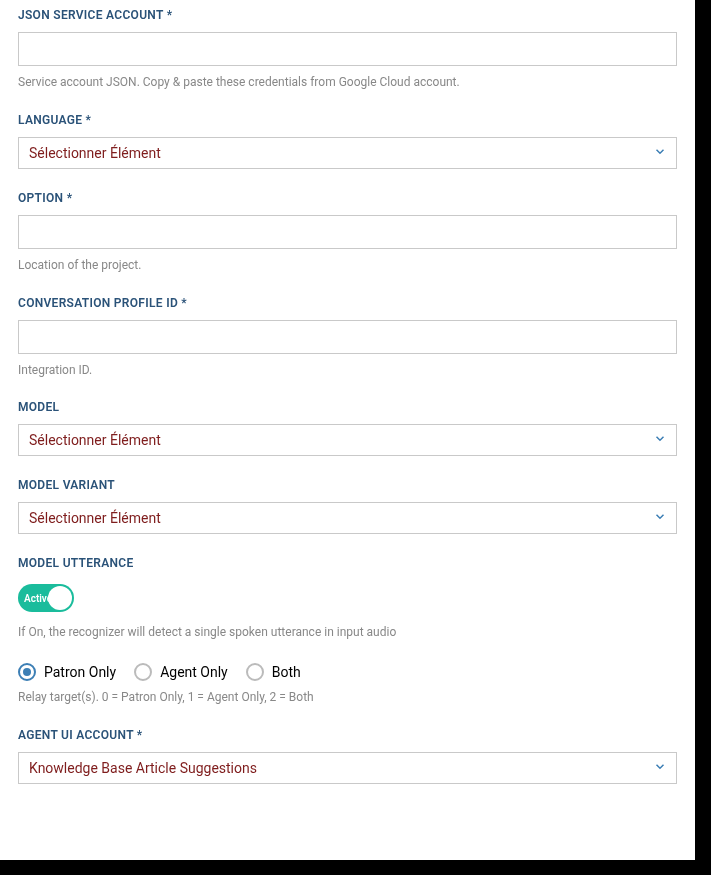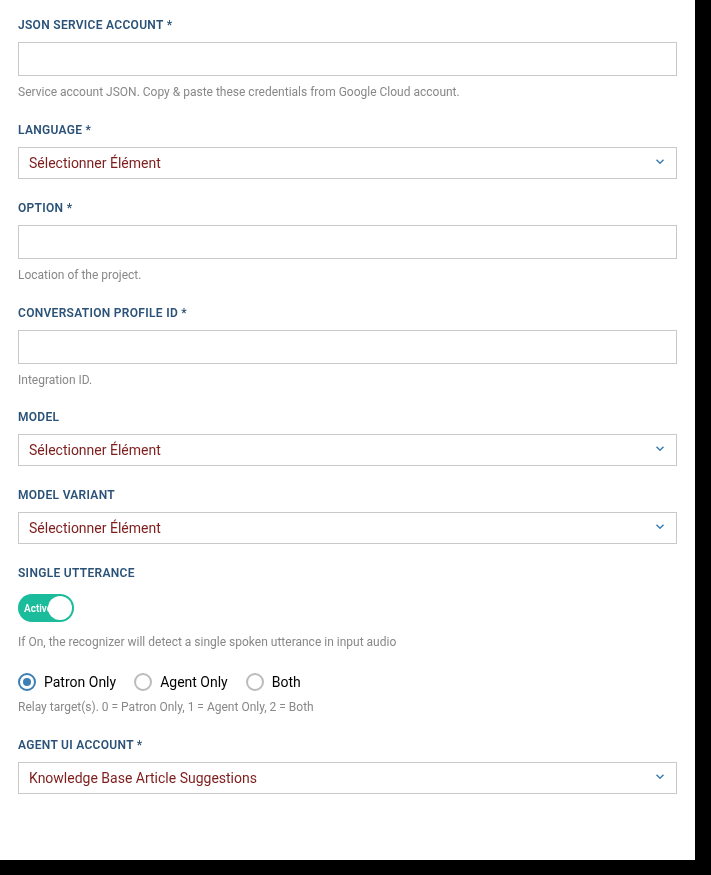--- a/index.html
+++ b/index.html
@@ -7,21 +7,21 @@
     font-family: -apple-system, BlinkMacSystemFont, "Segoe UI", Roboto, Arial, sans-serif;
     background: #000;
     width: 711px;
     height: 875px;
     overflow: hidden;
   }
   .form-container {
     background: #fff;
     width: 695px;
     height: 860px;
-    padding: 18px 18px 0 18px;
+    padding: 8px 18px 0 18px;
   }
   .field-group { margin-bottom: 22px; }
   .field-label {
     font-size: 12px;
     font-weight: 600;
     color: #2a5278;
     letter-spacing: 0.3px;
     margin-bottom: 10px;
     display: block;
   }
@@ -184,21 +184,21 @@
       </div>
       <span class="select-chevron">
         <svg viewBox="0 0 24 24" fill="none" stroke="#3d7fb5" stroke-width="2.5">
             <polyline points="6 9 12 15 18 9"></polyline>
           </svg>
       </span>
     </div>
   </div>
 
   <div class="field-group">
-    <label class="field-label">SINGLE UTTERANCE</label>
+    <label class="field-label">MODEL UTTERANCE</label>
     <div class="toggle">
       <span class="toggle-label">Activé</span>
       <span class="toggle-knob"></span>
     </div>
     <div class="help-text">If On, the recognizer will detect a single spoken utterance in input audio</div>
   </div>
 
   <div class="field-group">
     <div class="radio-row">
       <div class="radio-item">

